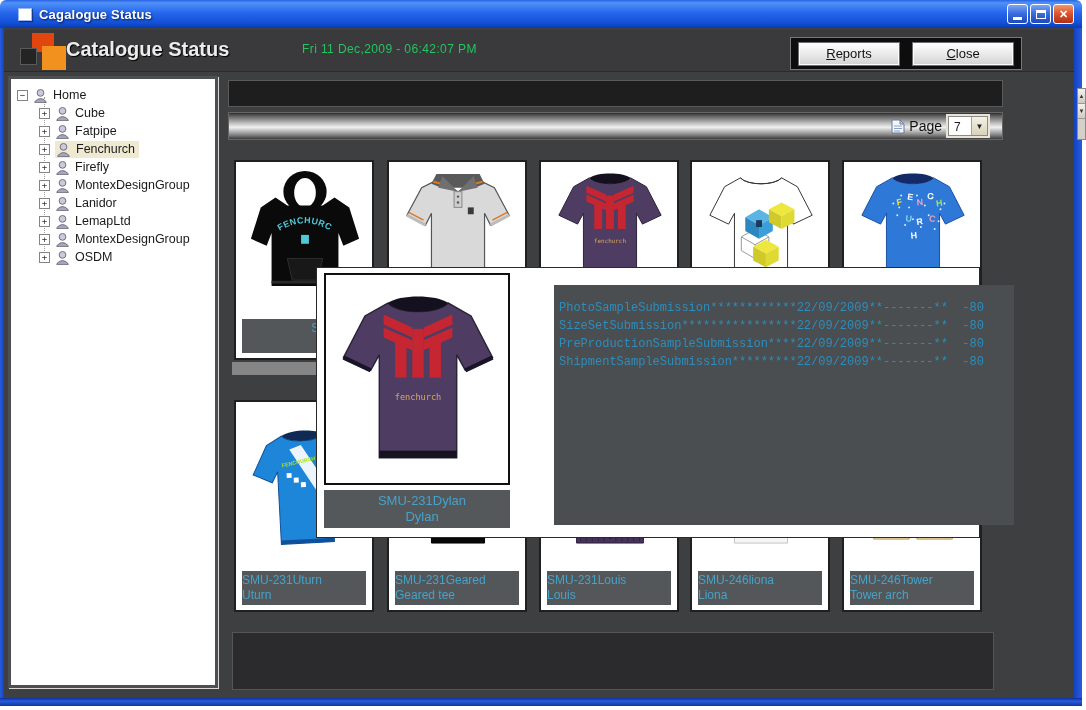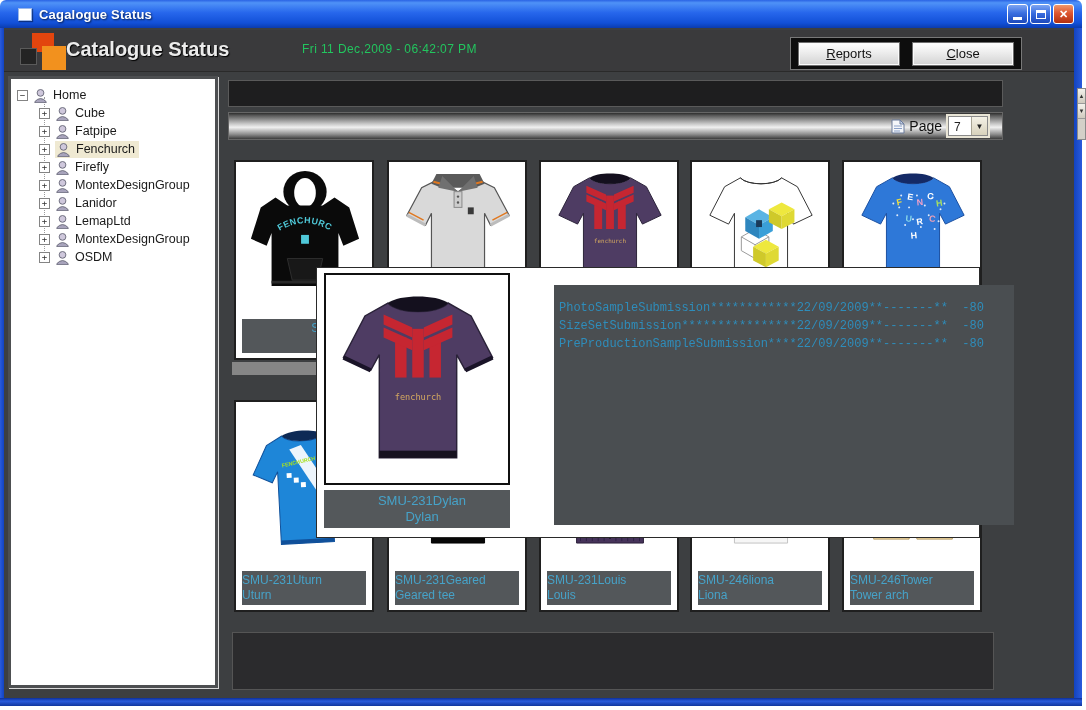--- a/index.html
+++ b/index.html
@@ -454,20 +454,21 @@
         </svg>
       </div>
       <div class="pop-label">
         <span>SMU-231Dylan</span>
         <span>Dylan</span>
       </div>
       <div class="act-box">
         <div class="act-line">PhotoSampleSubmission************22/09/2009**-------**  -80</div>
         <div class="act-line">SizeSetSubmission****************22/09/2009**-------**  -80</div>
         <div class="act-line">PreProductionSampleSubmission****22/09/2009**-------**  -80</div>
+        <div class="act-line">ShipmentSampleSubmission*********22/09/2009**-------**  -80</div>
       </div>
     </div>
 
   </div>
 
   <div id="scroll-frag">
     <div>▲</div>
     <div>▼</div>
   </div>
 

